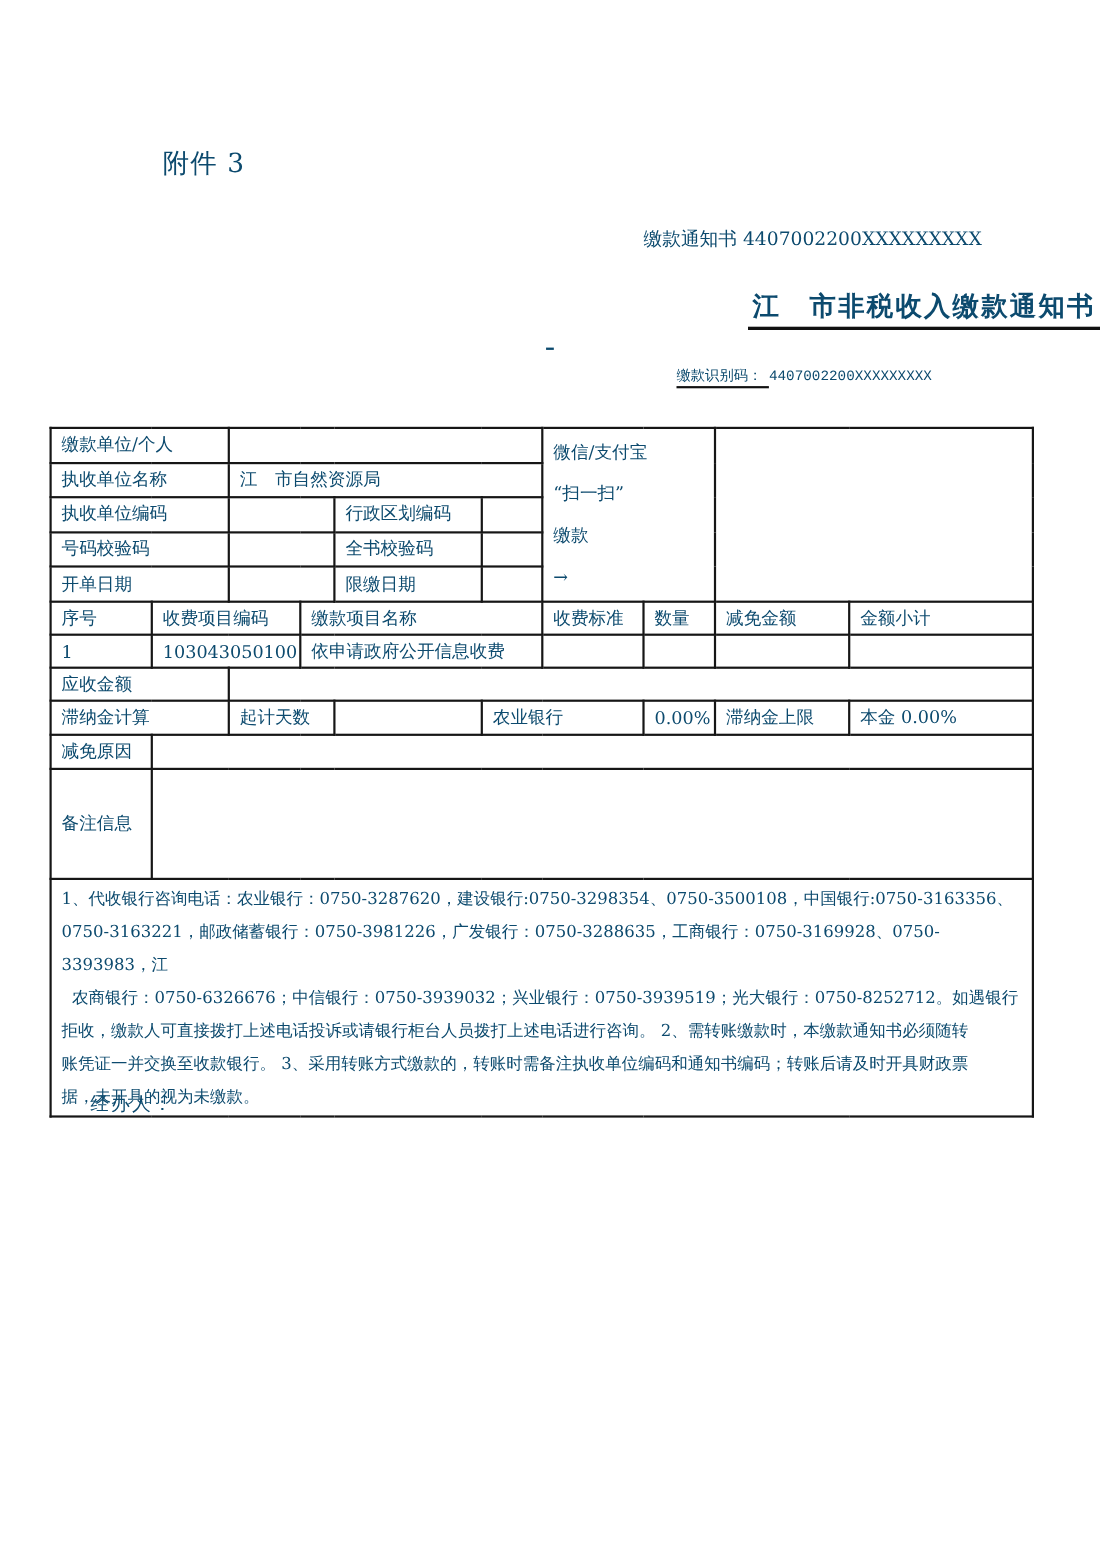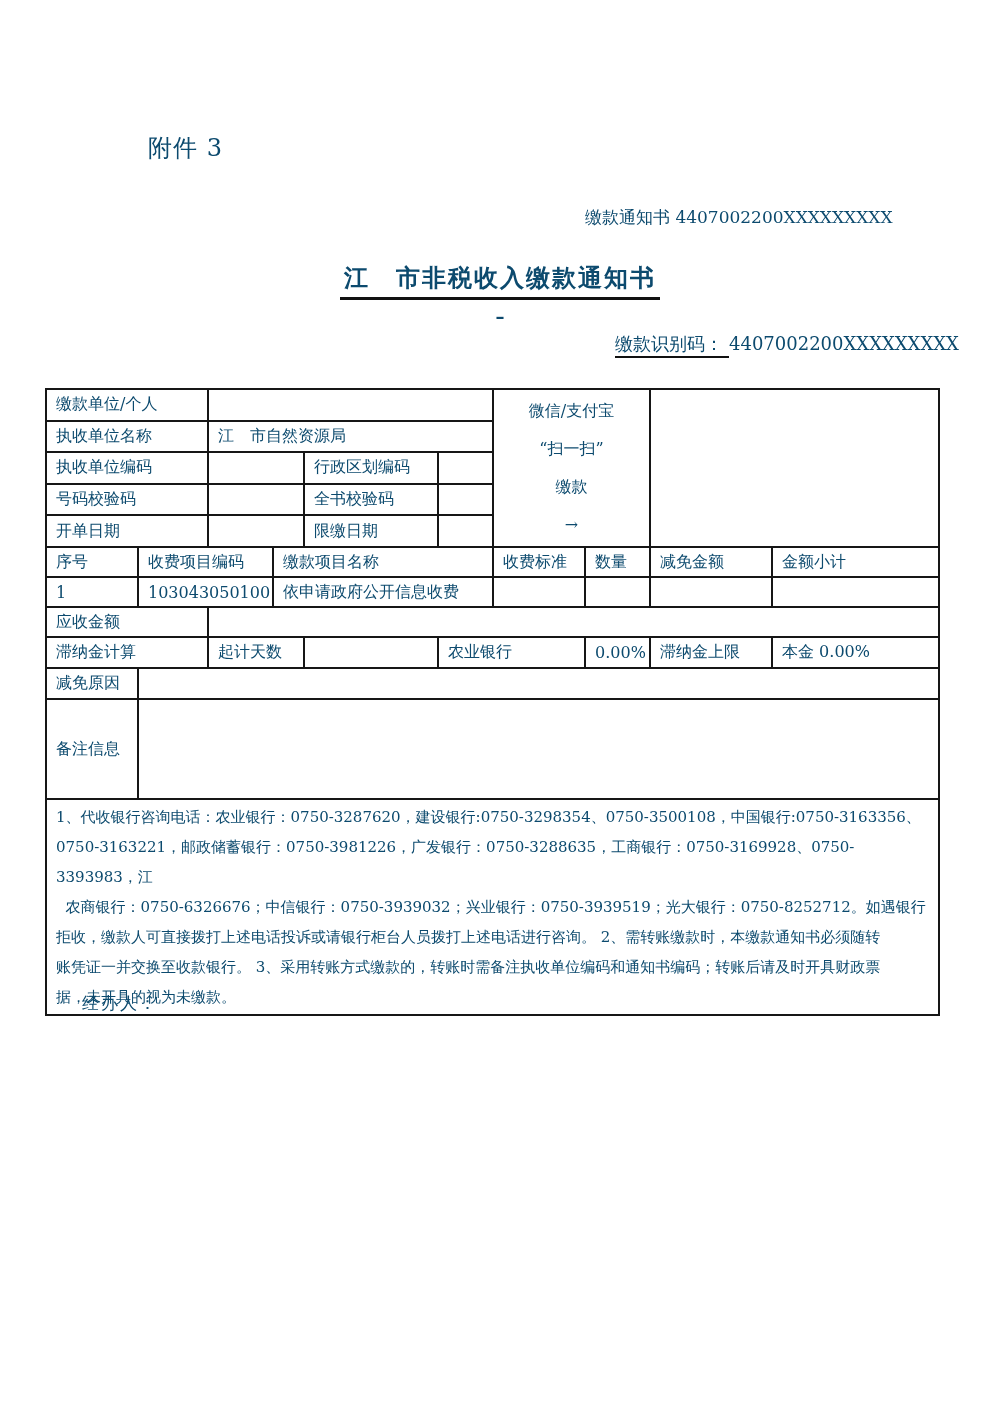--- a/index.html
+++ b/index.html
@@ -15,36 +15,36 @@
   .attachment{
     position:absolute;left:148px;top:132px;
     font-size:24px;letter-spacing:1px;
   }
   .notice-no{
     position:absolute;left:585px;top:206px;
     font-size:17px;
   }
   .title-wrap{
     position:absolute;left:0;top:262px;width:1000px;
-    text-align:center;
+    text-align:right;
     font-family:Liberation Serif, serif;
   }
   .title{
     display:inline-block;
     font-size:24px;font-weight:700;letter-spacing:2px;
     border-bottom:3px solid #111;
     padding:0 4px 3px 4px;
   }
   .title-dash{
     position:absolute;left:0;top:306px;width:1000px;
     text-align:center;font-size:18px;font-weight:700;
   }
   .pay-id{
     position:absolute;left:615px;top:332px;
-    font-size:18px;white-space:nowrap;
+    font-size:13px;white-space:nowrap;font-family:Liberation Mono, monospace;
   }
   .pay-id-label{
     border-bottom:2px solid #111;padding-bottom:2px;padding-right:6px;
   }
   table.form{
     position:absolute;left:45px;top:388px;
     width:893px;
     border-collapse:collapse;table-layout:fixed;
     font-size:16px;
     padding-left:46px;
@@ -54,21 +54,21 @@
     padding:2px 9px;
     vertical-align:middle;
     white-space:nowrap;
     overflow:hidden;
   }
   tr.h31{height:31px;}
   tr.h30{height:30px;}
   tr.h100{height:100px;}
   tr.h187{height:187px;}
   td.wechat{
-    text-align:center;vertical-align:middle;padding:4px 2px;
+    vertical-align:middle;padding:4px 2px;
     white-space:normal;
     margin-top:32px;
   }
   td.wechat div{line-height:38px;}
   td.top{vertical-align:top;padding-top:6px;}
   td.notes{
     vertical-align:top;
     padding:8px 12px 4px 12px;
     white-space:normal;
   }

